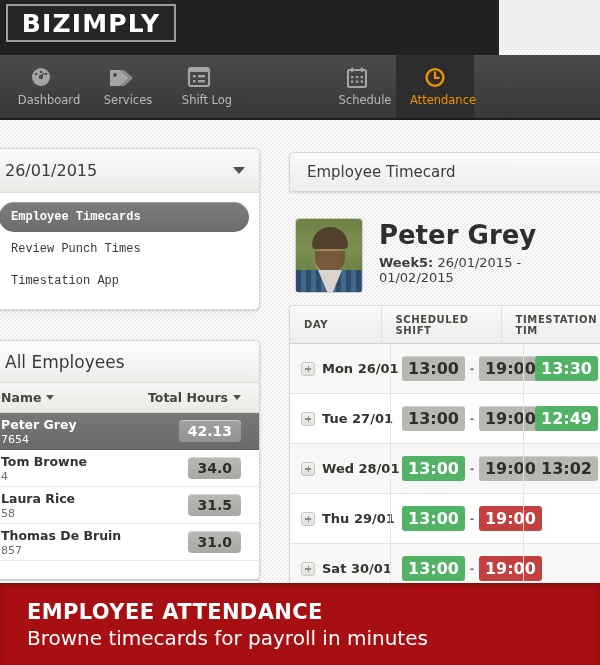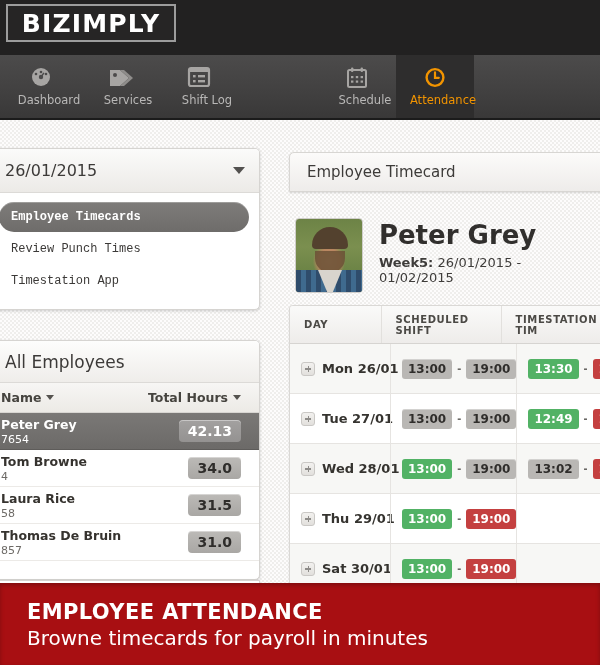--- a/index.html
+++ b/index.html
@@ -23,21 +23,21 @@
       linear-gradient(45deg, rgba(255,255,255,.85) 25%, transparent 25%, transparent 75%, rgba(255,255,255,.85) 75%),
       linear-gradient(45deg, rgba(255,255,255,.85) 25%, transparent 25%, transparent 75%, rgba(255,255,255,.85) 75%);
     background-size: 4px 4px;
     background-position: 0 0, 2px 2px;
   }
 
   
   .topbar {
     position: absolute;
     left: 0; top: 0;
-    width: 600px; height: 55px;
+    width: 499px; height: 55px;
     background: #222121;
     z-index: 5;
     padding-left: 32px;
   }
   .logo-box {
     position: absolute;
     left: 6px; top: 4px;
     width: 170px; height: 38px;
     border: 2px solid #9c9c9c;
     background: #262525;
@@ -375,21 +375,21 @@
   .day-label {
     font-size: 13px;
     font-weight: bold;
     color: #35332f;
     font-family: "DejaVu Sans", sans-serif;
     white-space: nowrap;
   }
 
   .time-pair { display: flex; align-items: center; gap: 5px; }
   .chip {
-    font-size: 12px;
+    font-size: 16px;
     font-weight: bold;
     font-family: "DejaVu Sans", sans-serif;
     padding: 3px 6px;
     border-radius: 3px;
     white-space: nowrap;
   }
   .chip.grey  { background: #b9b7b4; color: #2f2d2b; box-shadow: inset 0 1px 0 rgba(255,255,255,.38); }
   .chip.green { background: #52b265; color: #ffffff; }
   .chip.red   { background: #c44040; color: #ffffff; }
   .dash { font-size: 12px; color: #6a6865; font-weight: bold; }

